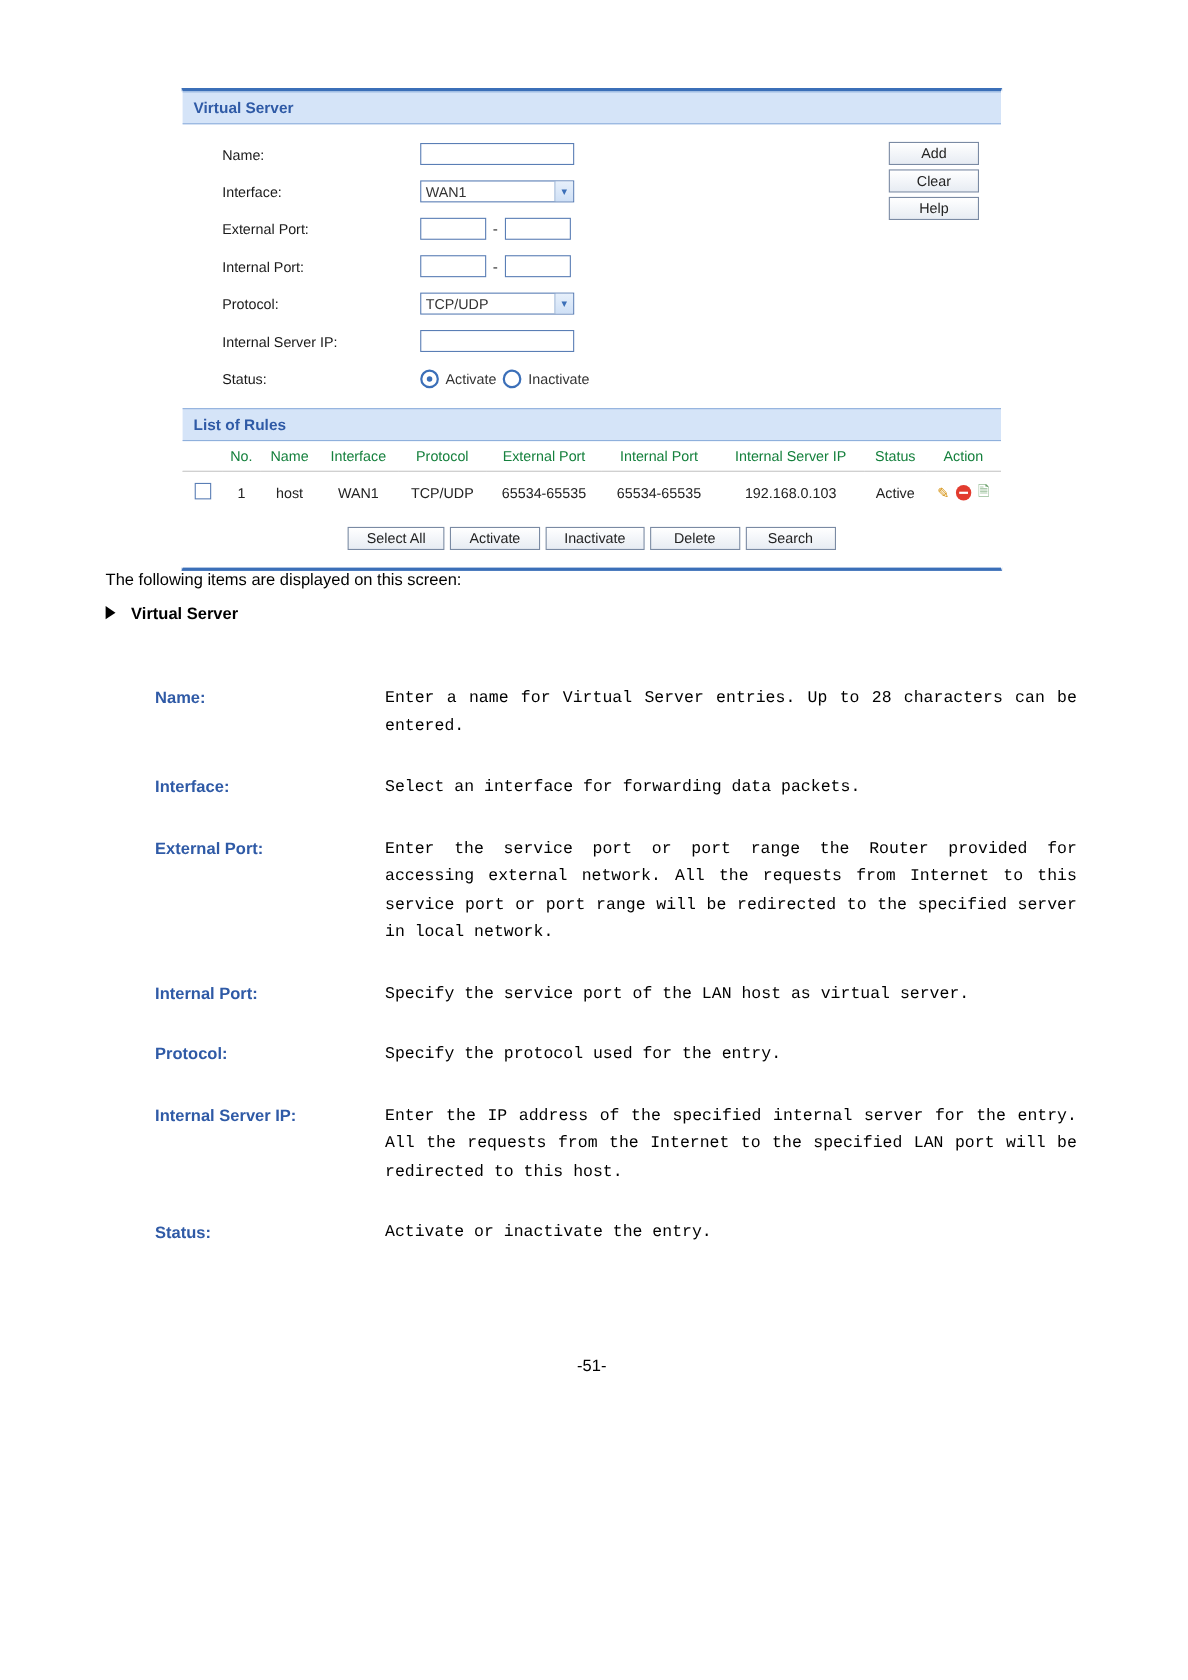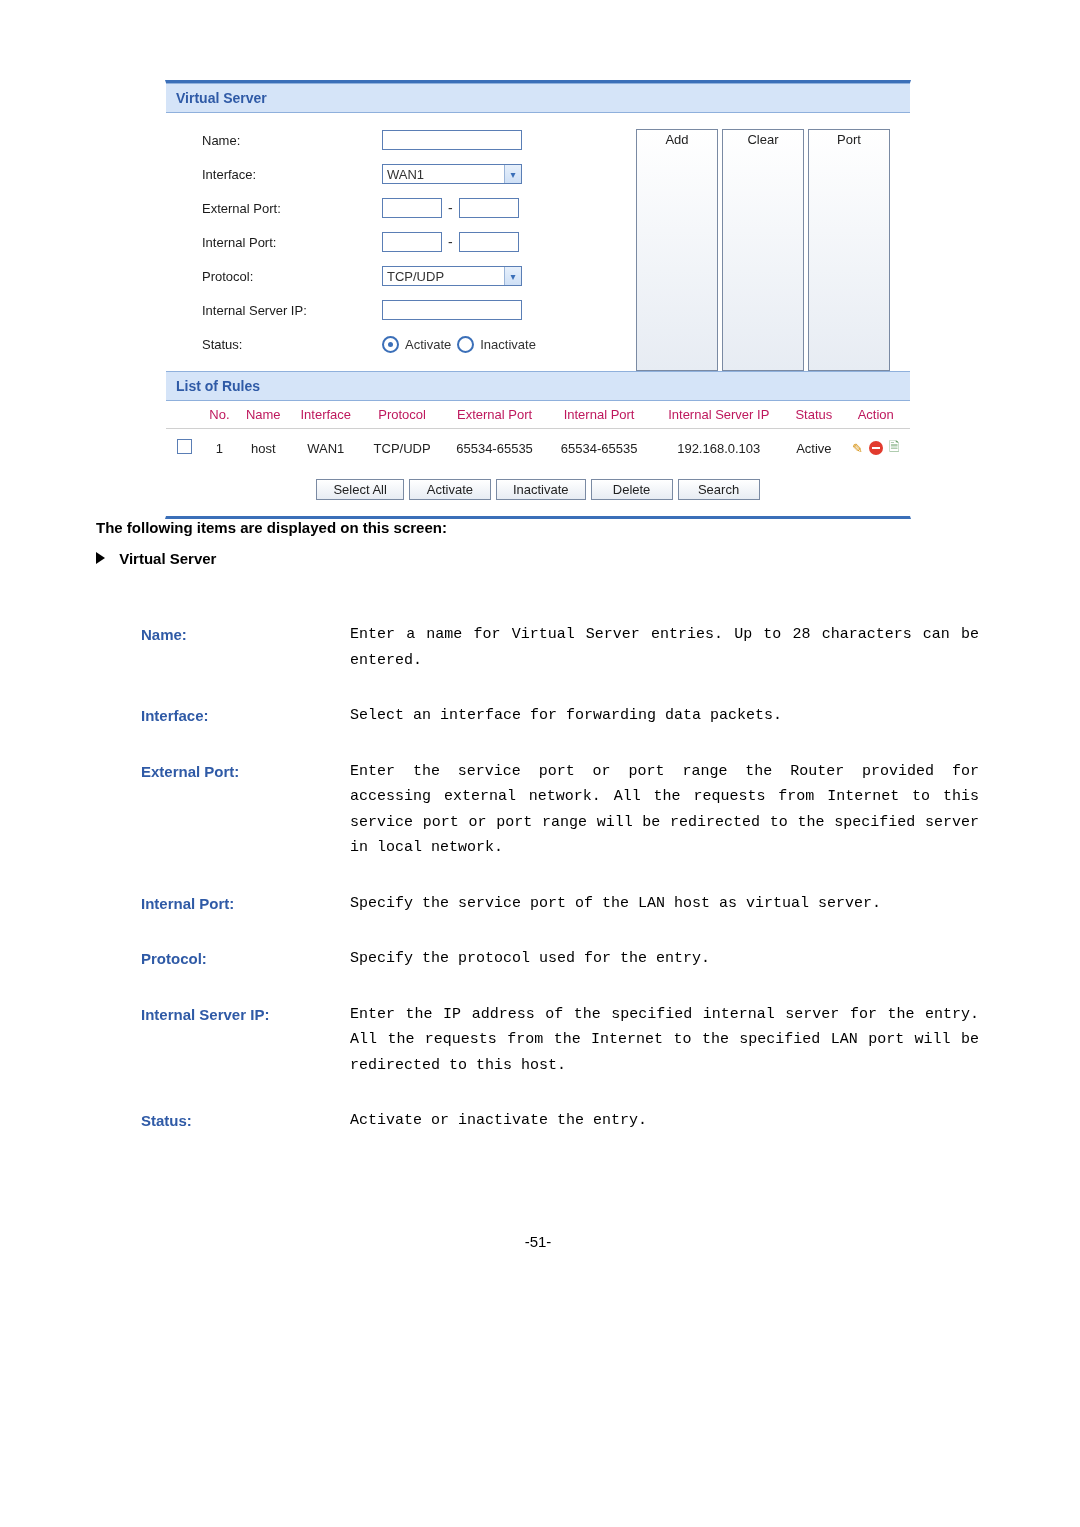--- a/index.html
+++ b/index.html
@@ -94,21 +94,21 @@
     background:#3b6fb8;
     border-radius:50%;
   }
   .status-opts{
     display:flex;align-items:center;gap:6px;
     font-size:13px;
   }
   .side-btns{
     margin-left:auto;
     padding:16px 20px 0 0;
-    display:flex;flex-direction:row;gap:4px;
+    display:flex;flex-direction:column;gap:4px;
   }
   .btn{
     display:inline-block;
     border:1px solid #7a8aa3;
     background:linear-gradient(#ffffff,#e7ecf3);
     padding:2px 16px;
     font-size:13px;
     color:#222;
     text-align:center;
     min-width:48px;
@@ -118,21 +118,21 @@
     width:100%;
     border-collapse:collapse;
     font-size:13px;
     color:#222;
     font-family:Verdana, Tahoma, sans-serif;
   }
   .rules-table th{
     font-weight:normal;
     padding:6px 4px;
     border-bottom:1px solid #d0d0d0;
-    color:#be185d;
+    color:#15803d;
     font-size:13px;
   }
   .rules-table td{
     padding:8px 4px;
     text-align:center;
   }
   .cb{
     width:13px;height:13px;
     border:1px solid #5a7eb5;
     display:inline-block;
@@ -149,21 +149,21 @@
   .ico-doc{color:#6aa06a;}
   .bottom-btns{
     display:flex;gap:5px;justify-content:center;
     padding:12px 0 16px 0;
   }
   .fig-cap{
     text-align:center;
     font-size:15px;
     margin:26px 0 18px 0;
   }
-  .intro{margin:0 0 14px 0;font-weight:bold;}
+  .intro{margin:0 0 14px 0;}
   .vs-heading{
     font-weight:bold;
     margin:0 0 26px 0;
   }
   .vs-heading .arrow{
     display:inline-block;
     width:0;height:0;
     border-left:9px solid #000;
     border-top:6px solid transparent;
     border-bottom:6px solid transparent;
@@ -256,21 +256,21 @@
             <span>Activate</span>
             <span class="radio"></span>
             <span>Inactivate</span>
           </div>
         </div>
       </div>
 
       <div class="side-btns">
         <span class="btn">Add</span>
         <span class="btn">Clear</span>
-        <span class="btn">Port</span>
+        <span class="btn">Help</span>
       </div>
     </div>
 
     <div class="section-bar">List of Rules</div>
 
     <table class="rules-table">
       <thead>
         <tr>
           <th style="width:28px"></th>
           <th>No.</th>

